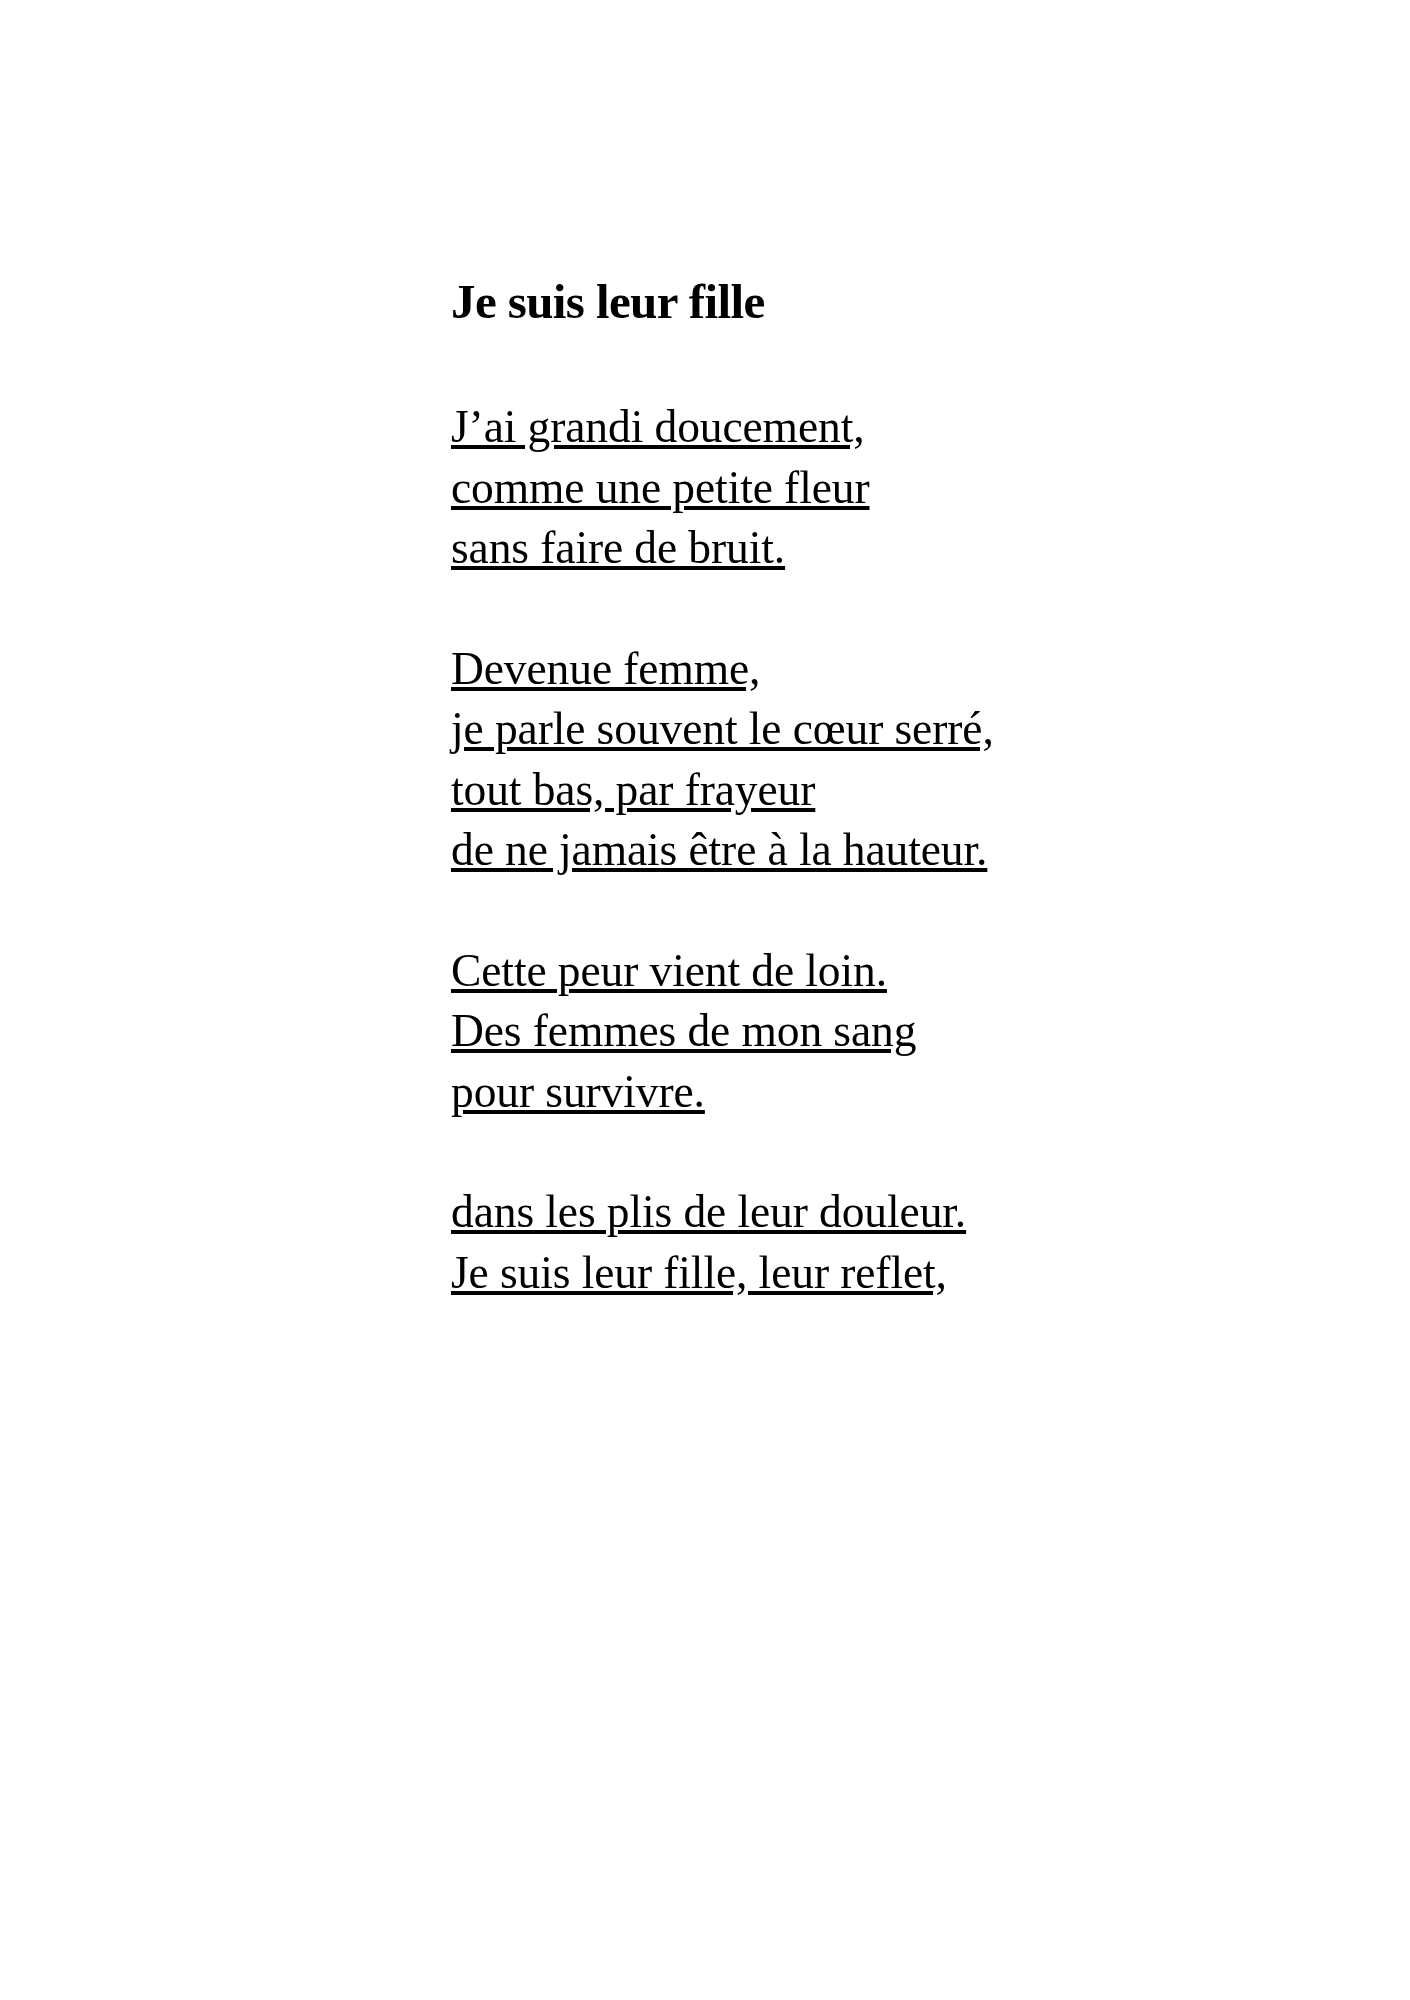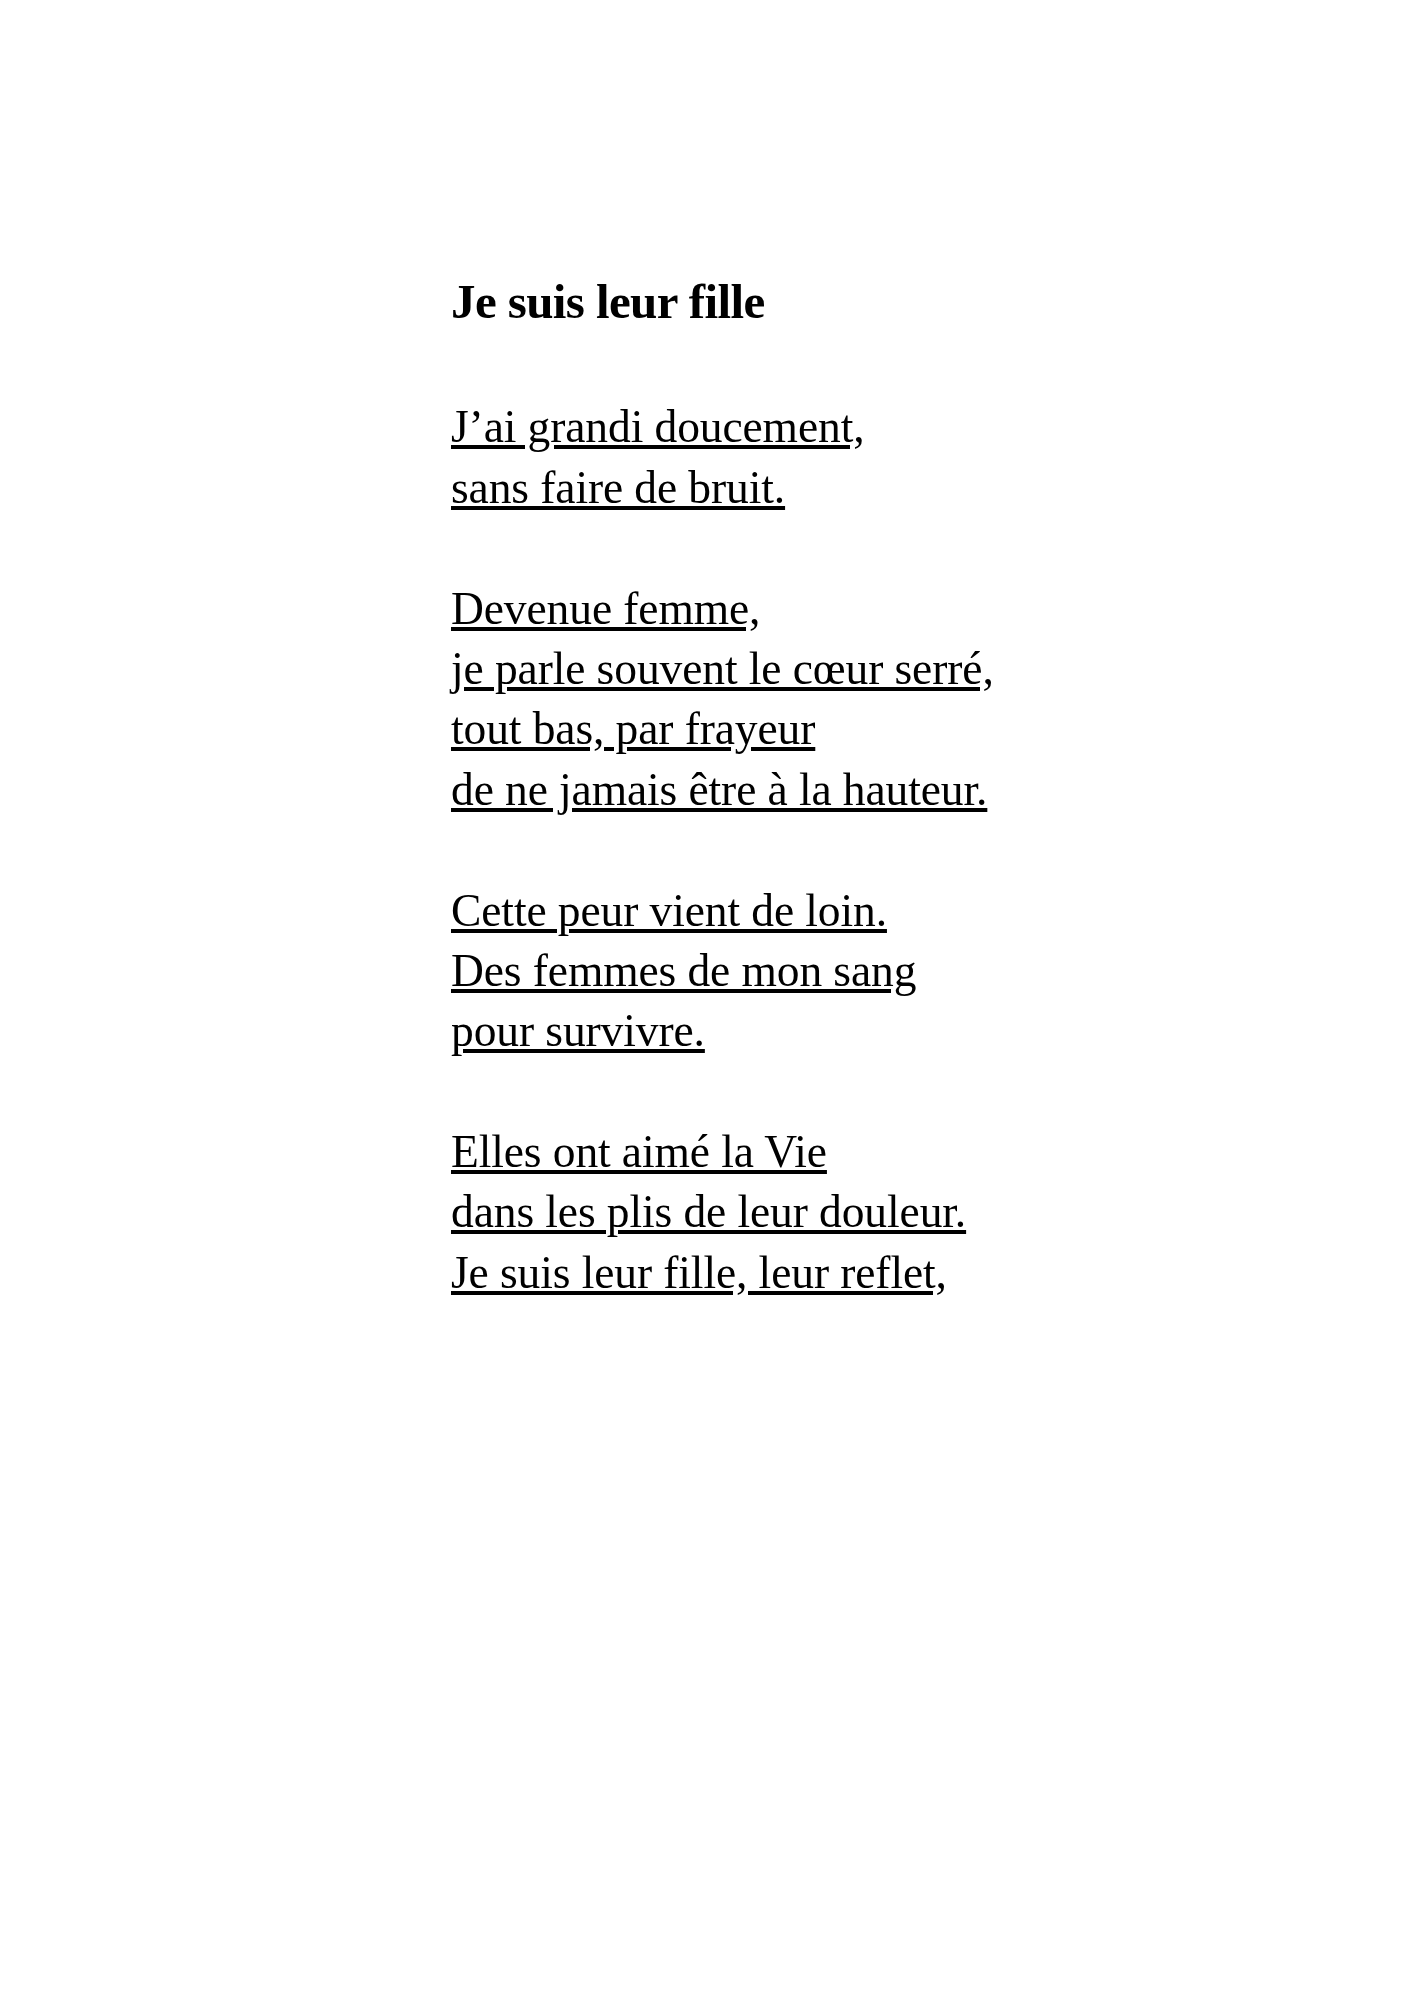--- a/index.html
+++ b/index.html
@@ -59,33 +59,33 @@
 </head>
 <body>
 
 <div class="page">
   <div class="poem">
     <h1 class="title">Je suis leur fille</h1>
 
     <div class="body">
       <div class="stanza">
         <span class="line">J’ai grandi doucement,</span>
+        <span class="line">comme une petite fleur</span>
         <span class="line">sans faire de bruit.</span>
       </div>
       <div class="stanza">
         <span class="line">Devenue femme,</span>
         <span class="line">je parle souvent le cœur serré,</span>
         <span class="line">tout bas, par frayeur</span>
         <span class="line">de ne jamais être à la hauteur.</span>
       </div>
       <div class="stanza">
         <span class="line">Cette peur vient de loin.</span>
         <span class="line">Des femmes de mon sang</span>
         <span class="line">pour survivre.</span>
       </div>
       <div class="stanza">
-        <span class="line">Elles ont aimé la Vie</span>
         <span class="line">dans les plis de leur douleur.</span>
         <span class="line">Je suis leur fille, leur reflet,</span>
       </div>
     </div>
   </div>
 </div>
 
 </body></html>

